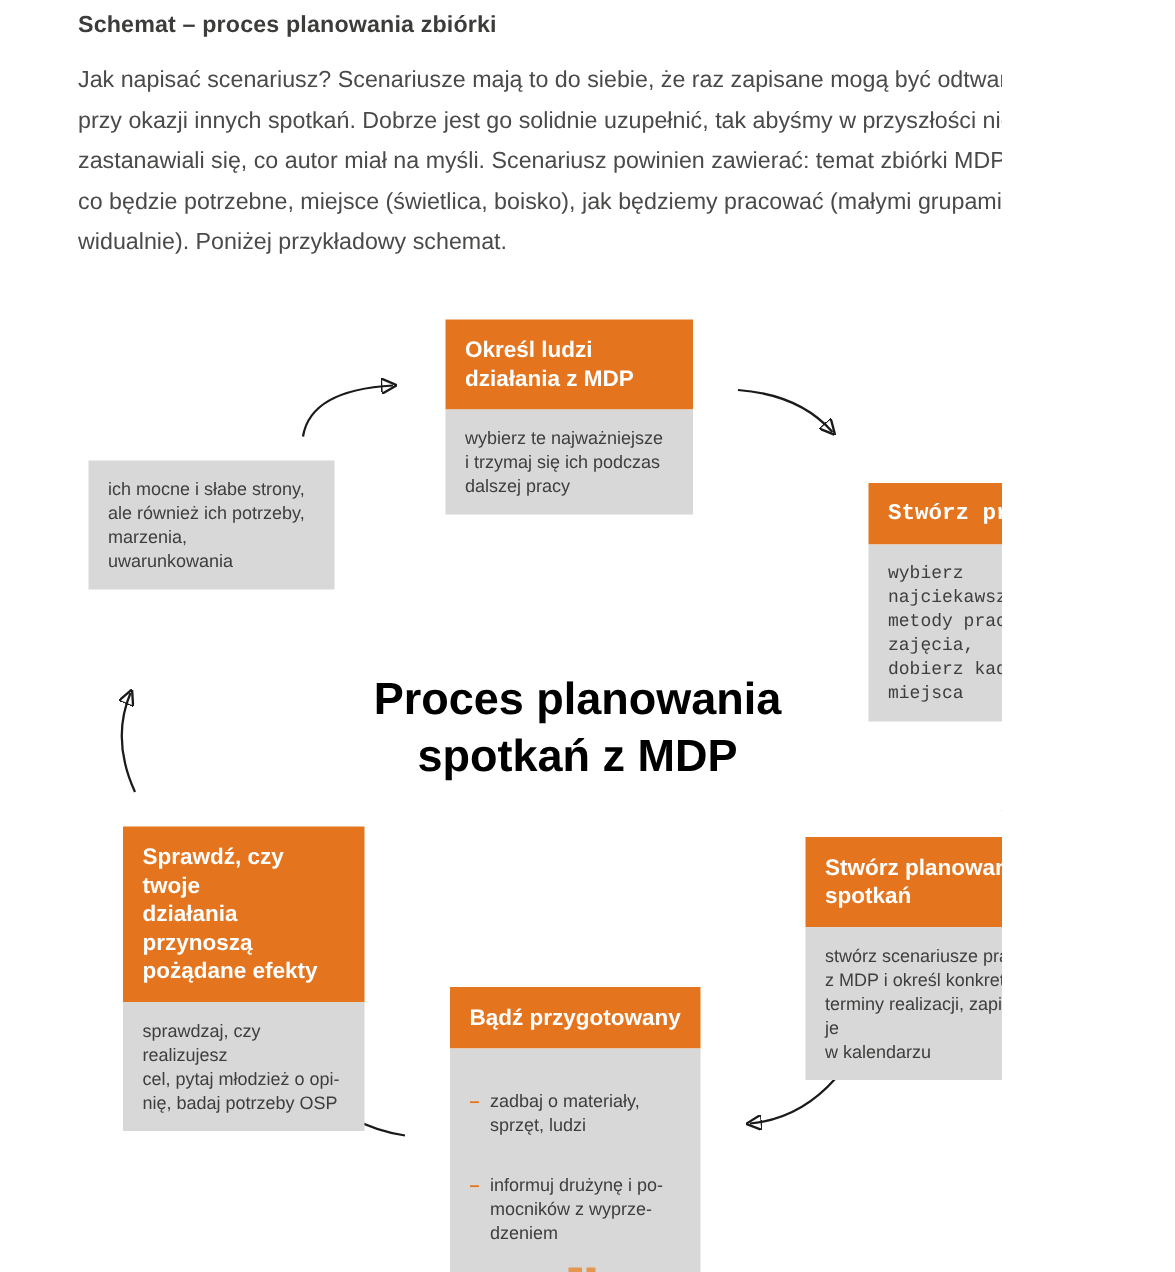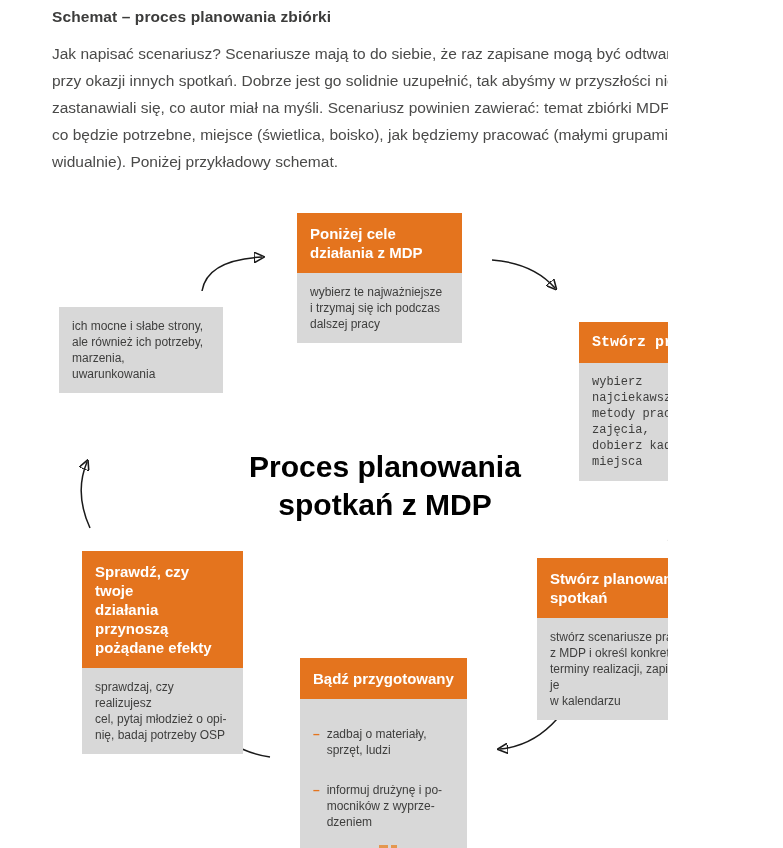--- a/index.html
+++ b/index.html
@@ -67,21 +67,21 @@
     <path d="M 675 471 Q 689 507 670 539" marker-end="url(#ah)"></path>
     <path d="M 557 719 Q 533 746 500 749" marker-end="url(#ah)"></path>
     <path d="M 270 757 Q 231 751 208 723" marker-end="url(#ah)"></path>
     <path d="M 90 528 Q 74 493 87 462" marker-end="url(#ah)"></path>
   </svg>
 
   <div class="center-title">Proces planowania
 spotkań z MDP</div>
 
   <div class="node node-a">
-    <div class="node-header">Poniżej cele
+    <div class="node-header">Określ ludzi
 działania z MDP</div>
     <div class="node-body">wybierz te najważniejsze
 i trzymaj się ich podczas
 dalszej pracy</div>
   </div>
 
   <div class="node node-b">
     <div class="node-header">Stwórz program</div>
     <div class="node-body">wybierz najciekawsze
 metody pracy, zajęcia,

